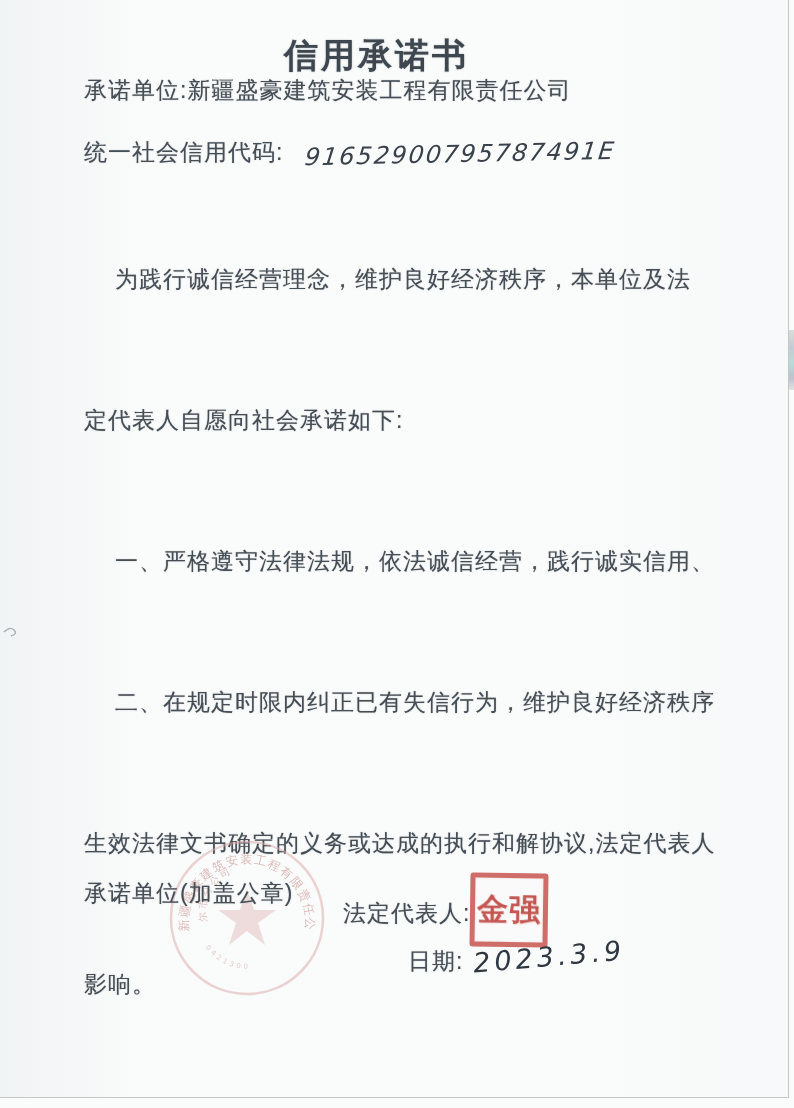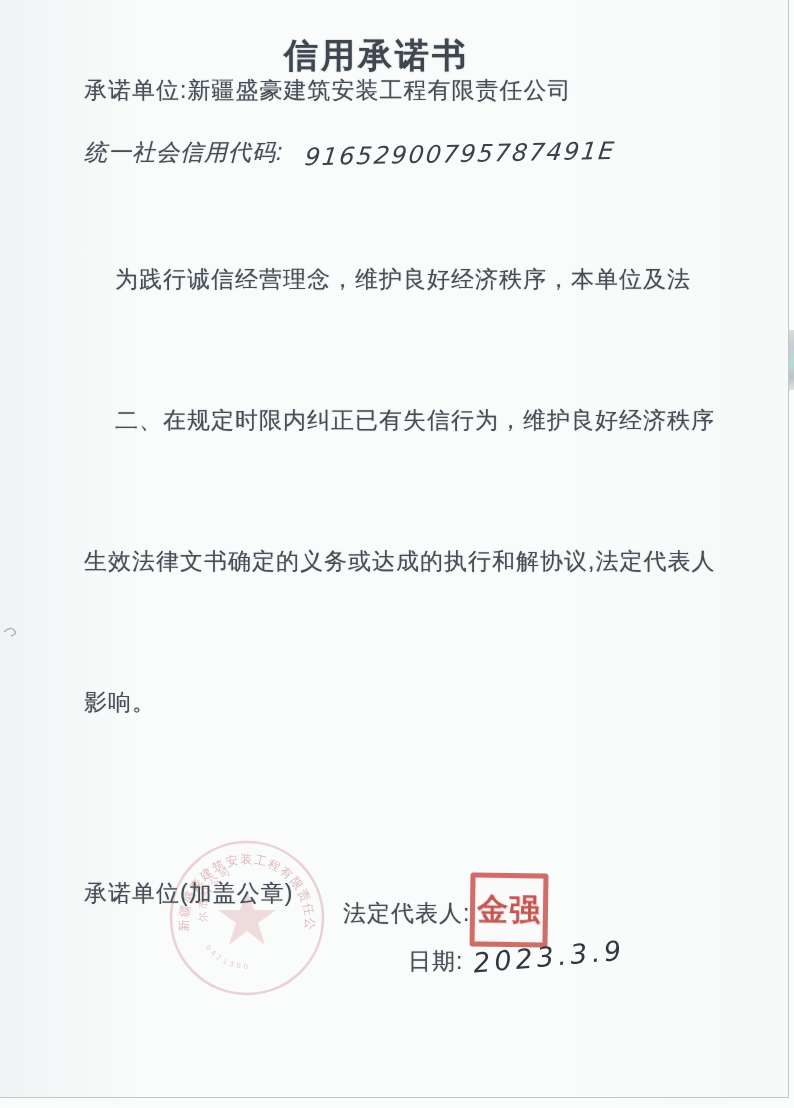--- a/index.html
+++ b/index.html
@@ -29,21 +29,21 @@
   .doc-title {
     position:absolute; top:33px; left:284px;
     font-size:34px; font-weight:bold; letter-spacing:3px;
     color:#3e474f; text-shadow:0 0 1.5px rgba(62,71,79,0.5);
   }
   .h-unit {
     position:absolute; top:75px; left:84px;
     font-size:23px; letter-spacing:1px;
   }
   .h-code { position:absolute; top:137px; left:84px; white-space:nowrap; }
-  .h-code-label { font-size:23px; letter-spacing:1px;font-style:italic; }
+  .h-code-label { font-size:23px; letter-spacing:1px; }
   .handwriting {
     font-family:"DejaVu Sans", sans-serif; font-style:italic; color:#39414b;
   }
   .h-code-value {
     display:inline-block; margin-left:22px; font-size:24px; letter-spacing:2px;
     transform:rotate(-1.2deg) skewX(-8deg); vertical-align:-2px;
   }
   .body-lines {
     position:absolute; top:162px; left:84px; width:660px;
     font-size:23px; line-height:47px; letter-spacing:1px; white-space:pre;
@@ -91,20 +91,22 @@
   <div class="doc-title printed">信用承诺书</div>
 
   <div class="h-unit printed">承诺单位:新疆盛豪建筑安装工程有限责任公司</div>
 
   <div class="h-code">
     <span class="h-code-label printed">统一社会信用代码:</span><span class="h-code-value handwriting">91652900795787491E</span>
   </div>
 
   <div class="body-lines printed">
     <div class="ind">为践行诚信经营理念，维护良好经济秩序，本单位及法</div>
+    <div>定代表人自愿向社会承诺如下:</div>
+    <div class="ind">一、严格遵守法律法规，依法诚信经营，践行诚实信用、</div>
     <div class="ind">二、在规定时限内纠正已有失信行为，维护良好经济秩序</div>
     <div>生效法律文书确定的义务或达成的执行和解协议,法定代表人</div>
     <div>影响。</div>
     
     
     
     
     
     
     

